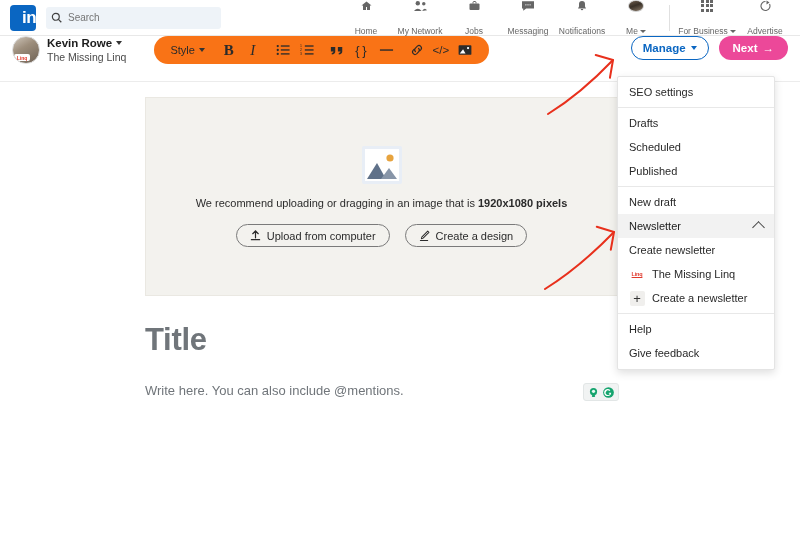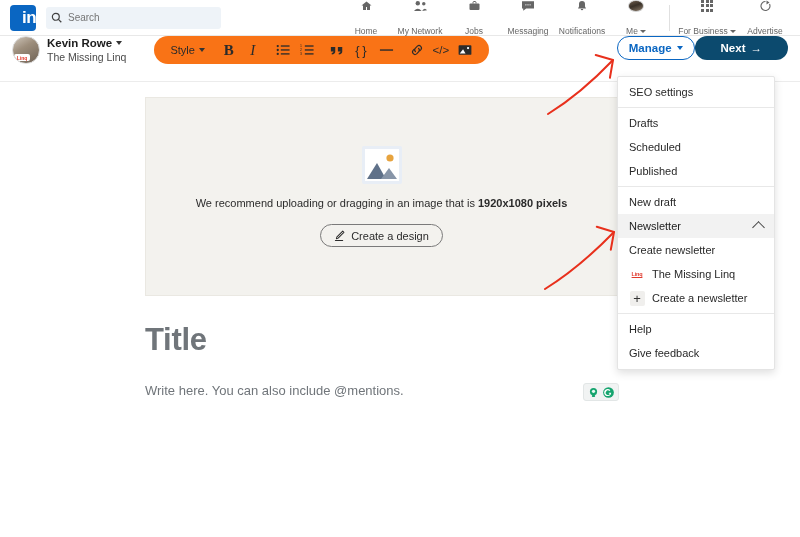--- a/index.html
+++ b/index.html
@@ -87,31 +87,31 @@
     border-radius: 14px; display: flex; align-items: center;
     padding: 0 12px; gap: 0;
   }
   .fmt-btn {
     min-width: 24px; height: 24px; display: flex; align-items: center;
     justify-content: center; color: #2b2b2b; cursor: pointer;
     font-size: 13px; padding: 0 3px;
   }
   #style-btn { font-size: 11px; color: #2b2b2b; padding: 0 4px; min-width: auto; }
 
-  #bar-right { margin-left: auto; display: flex; align-items: center; margin-right: 12px; }
+  #bar-right { margin-left: auto; display: flex; align-items: center; gap: 10px; margin-right: 12px; }
   #manage-btn {
     height: 24px; padding: 0 11px; border: 1px solid #0a66c2;
     border-radius: 13px; color: #0a66c2; font-size: 11.5px; font-weight: bold;
     display: flex; align-items: center; cursor: pointer; background: #fff;
   }
   .caret-blue { display: inline-block; width: 0; height: 0;
     border-left: 3.5px solid transparent; border-right: 3.5px solid transparent;
     border-top: 4px solid #0a66c2; margin-left: 5px; }
   #next-btn {
-    height: 24px; padding: 0 26px; background: #0c4a6e; border: none;
+    height: 24px; padding: 0 14px; background: #ec4899; border: none;
     border-radius: 13px; color: #fff; font-size: 11.5px; font-weight: bold;
     display: flex; align-items: center; gap: 5px; cursor: pointer;
     font-family: "Liberation Sans", sans-serif;
   }
 
   
   #cover-upload {
     position: absolute; left: 145px; top: 97px; width: 473px; height: 199px;
     background: #f3f2ee; border: 1px solid #eae8e2;
     display: flex; flex-direction: column; align-items: center; justify-content: center;
@@ -357,20 +357,27 @@
       <rect x="3" y="3" width="34" height="32" fill="#ffffff"></rect>
       <circle cx="28" cy="12" r="3.6" fill="#e7a33e"></circle>
       <path d="M5 33 L15 17 L24 33 z" fill="#5f7189"></path>
       <path d="M19 33 L27 22 L35 33 z" fill="#8795a8"></path>
     </svg>
   </div>
   <div id="upload-hint">
     <span>We recommend uploading or dragging in an image that is </span><b>1920x1080 pixels</b>
   </div>
   <div id="upload-actions">
+    <div class="pill-btn">
+      <svg width="11" height="12" viewBox="0 0 12 13">
+        <path d="M6 1 L6 8.5 M3 4 L6 1 L9 4" fill="none" stroke="#2b2b2b" stroke-width="1.3" stroke-linecap="round"></path>
+        <path d="M1.5 10.5 h9" stroke="#2b2b2b" stroke-width="1.3" stroke-linecap="round"></path>
+      </svg>
+      <span>Upload from computer</span>
+    </div>
     <div class="pill-btn">
       <svg width="11" height="12" viewBox="0 0 12 13">
         <path d="M9.5 1.2 L10.8 2.5 L4.5 8.8 L2.6 9.4 L3.2 7.5 z" fill="none" stroke="#2b2b2b" stroke-width="1.1" stroke-linejoin="round"></path>
         <path d="M1.5 11.5 h8" stroke="#2b2b2b" stroke-width="1.1" stroke-linecap="round"></path>
       </svg>
       <span>Create a design</span>
     </div>
   </div>
 </div>
 

